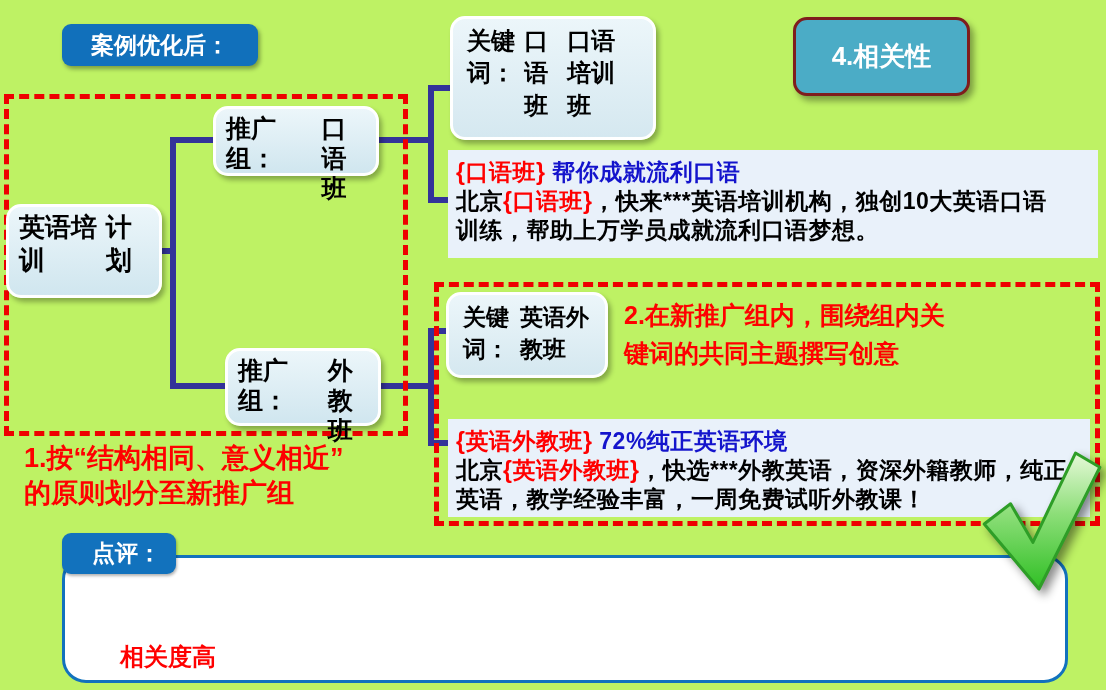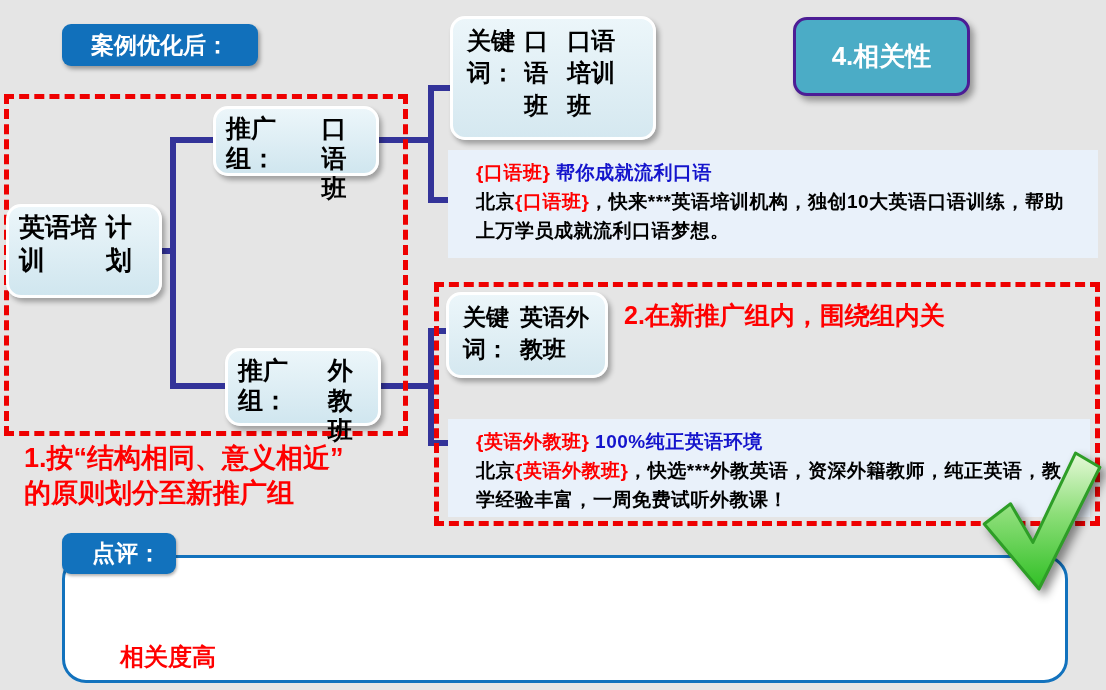--- a/index.html
+++ b/index.html
@@ -1,31 +1,31 @@
 <!DOCTYPE html>
 <html><head>
 <meta charset="utf-8">
 <style>
   html,body { margin:0; padding:0; background:#fff; }
   .canvas {
-    position:relative; width:1106px; height:690px; background:#e5e5e5;
+    position:relative; width:1106px; height:690px; background:#bef264;
     font-family:"Liberation Sans","DejaVu Sans",sans-serif; font-weight:bold;
     overflow:hidden;
   }
   
   .badge-case {
     position:absolute; left:62px; top:24px; width:196px; height:42px;
     background:#1170BB; border-radius:9px; color:#fff; font-size:23px;
     display:flex; align-items:center; justify-content:center;
     box-shadow:2px 3px 4px rgba(0,0,0,.35);
   }
   
   .badge-teal {
     position:absolute; left:793px; top:17px; width:177px; height:79px;
-    background:#4BACC6; border:3px solid #4c1d95; border-radius:14px;
+    background:#4BACC6; border:3px solid #7f1d1d; border-radius:14px;
     color:#fff; font-size:26px; display:flex; align-items:center; justify-content:center;
     box-shadow:4px 5px 6px rgba(0,0,0,.35); box-sizing:border-box;
   }
   
   .dashed { position:absolute; border:5px dashed #EE0000; box-sizing:border-box; }
   #dashed1 { left:4px;  top:94px;  width:404px; height:342px; }
   #dashed2 { left:434px; top:282px; width:666px; height:244px; }
   
   .conn { position:absolute; background:#333399; }
   
@@ -46,21 +46,21 @@
     border:3px solid #fff; border-radius:15px; color:#000;
     box-shadow:3px 4px 5px rgba(0,0,0,.30);
     display:flex; justify-content:center;
     padding:6px 14px; box-sizing:border-box; z-index:2;
   }
   #kwbox1 { left:450px; top:16px;  width:206px; height:124px; font-size:24px; line-height:1.35; }
   #kwbox2 { left:446px; top:292px; width:162px; height:86px;  font-size:23px; line-height:1.4; }
   
   .adbox {
     position:absolute; background:#E9F1FA; color:#000;
-    font-size:19px; line-height:29px; padding:8px 28px; box-sizing:border-box; z-index:2;
+    font-size:23px; line-height:29px; padding:8px 8px; box-sizing:border-box; z-index:2;
   }
   #ad1 { left:448px; top:150px; width:650px; height:108px; }
   #ad2 { left:448px; top:419px; width:642px; height:98px;  }
   .adbox p { margin:0; max-width:612px; letter-spacing:0.5px; }
   .ad-kw { color:#FF0000; }
   .ad-title-text { color:#1414CC; }
   
   .red-note { position:absolute; color:#FF0000; z-index:3; }
   #step1 { left:24px;  top:441px; font-size:27px; line-height:35px; }
   #step2 { left:624px; top:296px; font-size:25px; line-height:38px; }
@@ -133,30 +133,31 @@
   <div class="kwbox" id="kwbox2">
     <div>关键词：</div>
     <div>英语外教班</div>
   </div>
 
   <div class="adbox" id="ad1">
     <p><span class="ad-kw">{口语班}</span><span class="ad-title-text"> 帮你成就流利口语</span></p>
     <p><span>北京</span><span class="ad-kw">{口语班}</span><span>，快来***英语培训机构，独创10大英语口语训练，帮助上万学员成就流利口语梦想。</span></p>
   </div>
   <div class="adbox" id="ad2">
-    <p><span class="ad-kw">{英语外教班}</span><span class="ad-title-text">  100%纯正英语环境</span></p>
+    <p><span class="ad-kw">{英语外教班}</span><span class="ad-title-text">  72%纯正英语环境</span></p>
     <p><span>北京</span><span class="ad-kw">{英语外教班}</span><span>，快选***外教英语，资深外籍教师，纯正英语，教学经验丰富，一周免费试听外教课！</span></p>
   </div>
 
   <div class="red-note" id="step1">
     <div>1.按“结构相同、意义相近”</div>
     <div>的原则划分至新推广组</div>
   </div>
   <div class="red-note" id="step2">
     <div>2.在新推广组内，围绕组内关</div>
+    <div>键词的共同主题撰写创意</div>
   </div>
 
   <div class="review-box"></div>
   <div class="review-tab">
     <span>点评：</span>
   </div>
   <div class="review-line2">相关度高</div>
 
   <svg class="check" viewBox="0 0 120 140">
     <defs>

